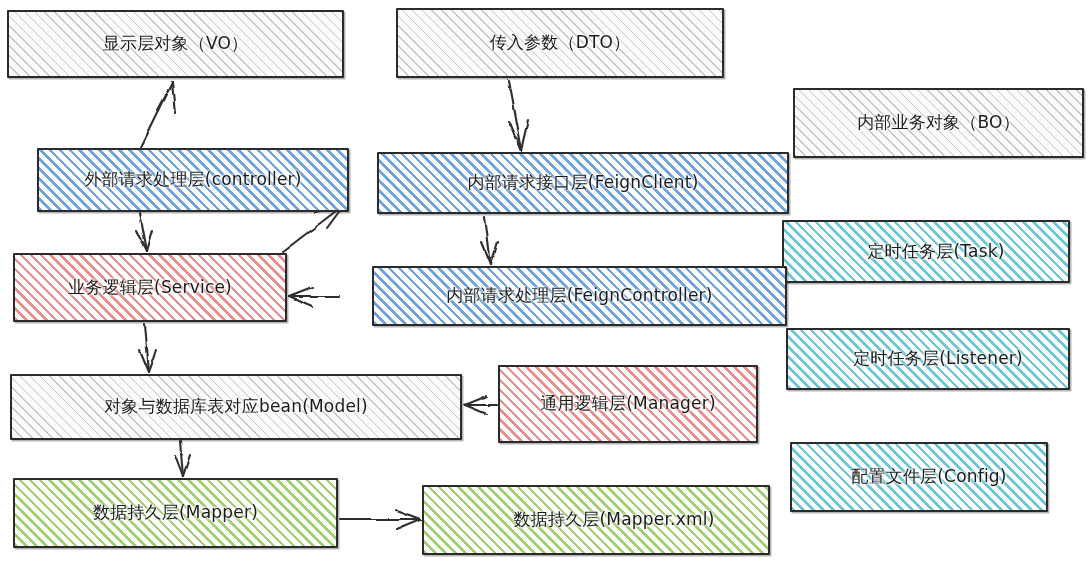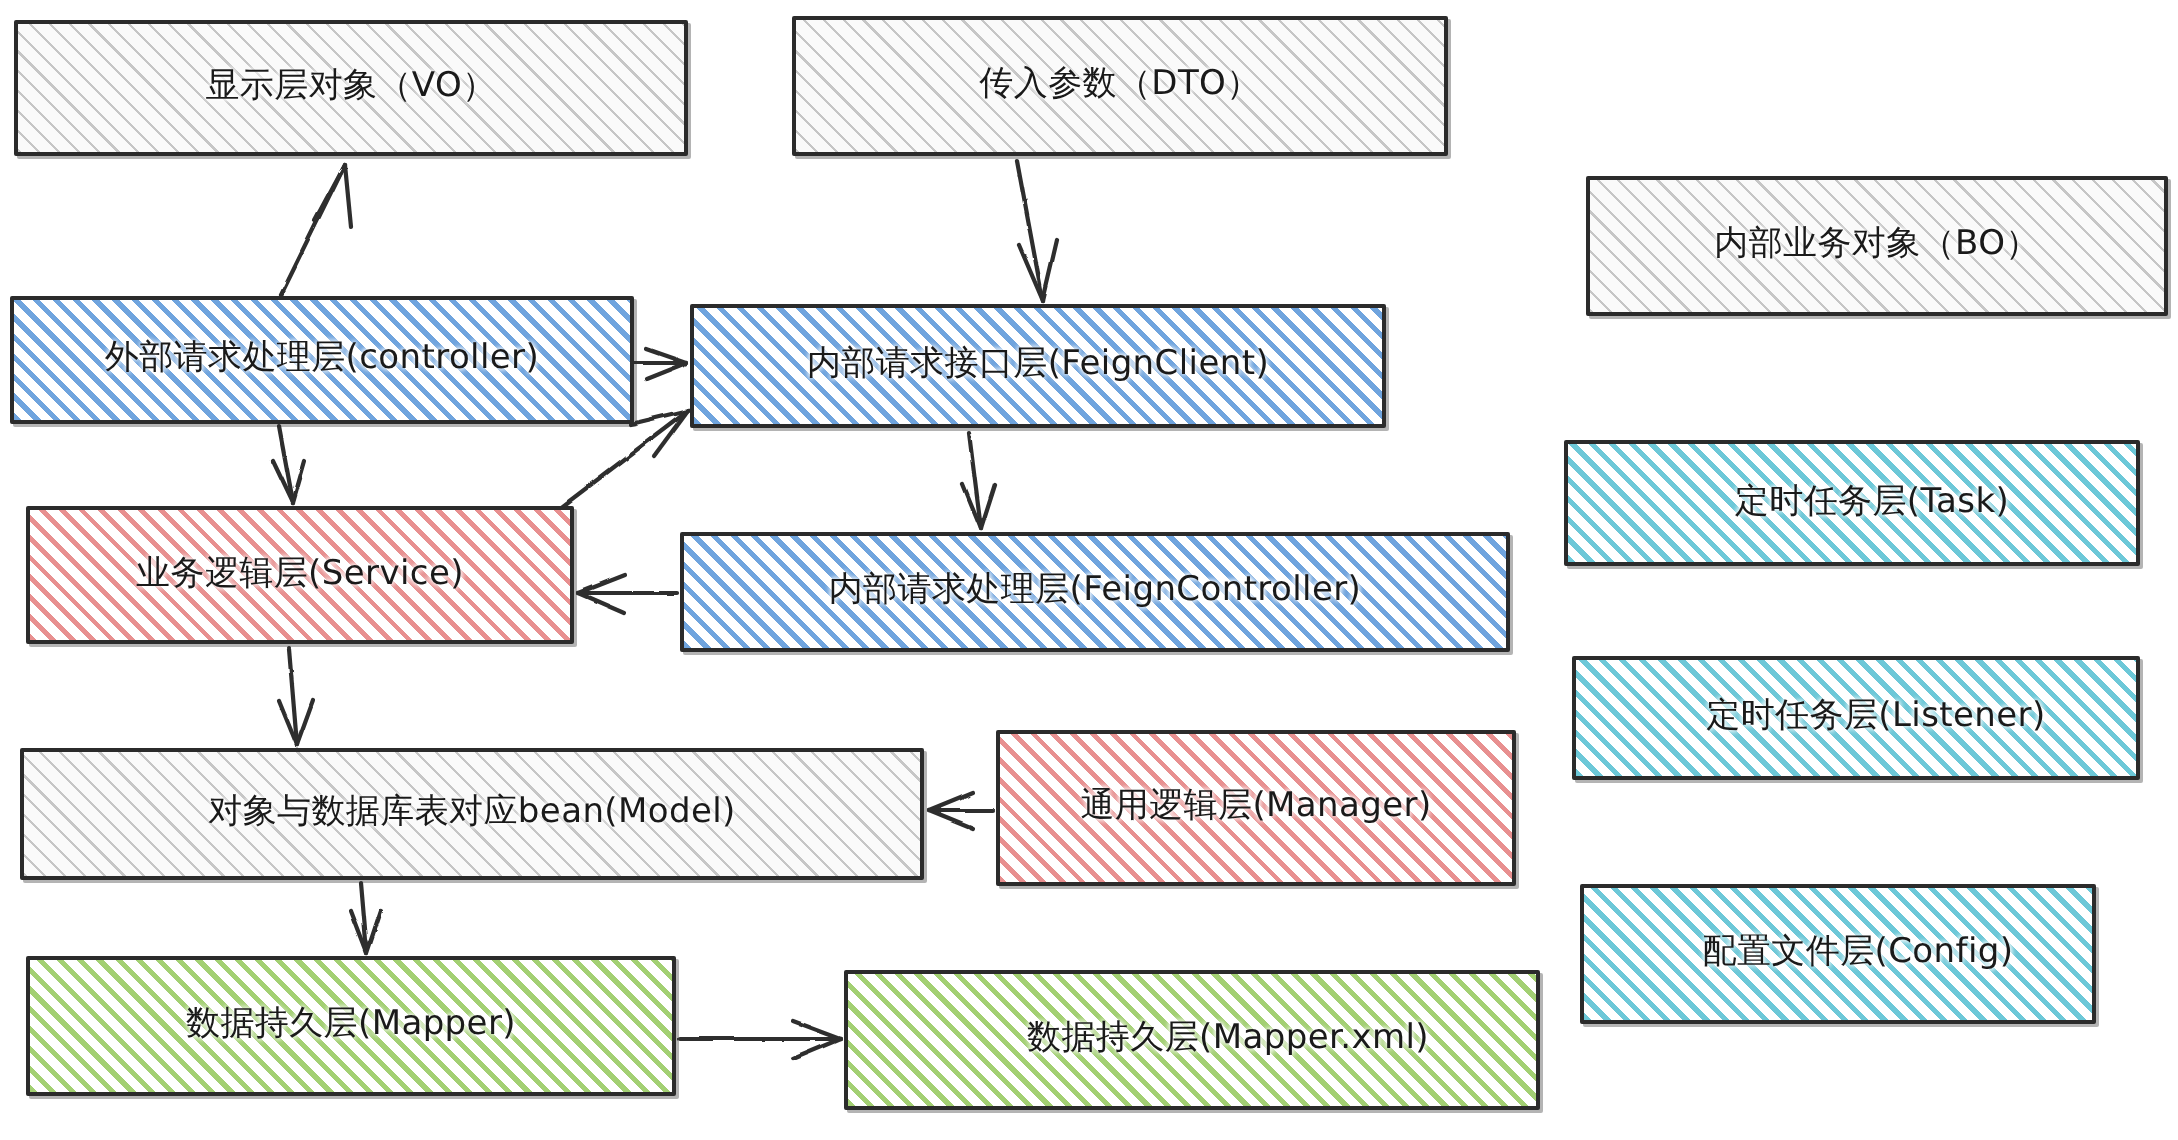--- a/index.html
+++ b/index.html
@@ -55,20 +55,21 @@
       45deg,
       rgba(120,120,120,0.40) 0px, rgba(120,120,120,0.40) 1.1px,
       rgba(255,255,255,0) 1.1px, rgba(255,255,255,0) 7px);
   }
   .hatch-blue {
     background-color: #ffffff;
     background-image: repeating-linear-gradient(
       45deg,
       rgba(86,148,216,0.85) 0px, rgba(86,148,216,0.85) 2.6px,
       rgba(255,255,255,0) 2.6px, rgba(255,255,255,0) 7px);
+    margin-left: 32px;
   }
   .hatch-red {
     background-color: #ffffff;
     background-image: repeating-linear-gradient(
       45deg,
       rgba(226,116,116,0.80) 0px, rgba(226,116,116,0.80) 2.4px,
       rgba(255,255,255,0) 2.4px, rgba(255,255,255,0) 7px);
   }
   .hatch-green {
     background-color: #ffffff;
@@ -175,21 +176,21 @@
       </div>
       <div class="node hatch-gray" style="left: 396px; top: 8px; width: 328px; height: 70px;">
         <span class="lbl">传入参数（DTO）</span>
       </div>
       <div class="node hatch-gray" style="left: 793px; top: 88px; width: 291px; height: 70px;">
         <span class="lbl">内部业务对象（BO）</span>
       </div>
       <div class="node hatch-blue" style="left: 5px; top: 148px; width: 312px; height: 64px;">
         <span class="lbl">外部请求处理层(controller)</span>
       </div>
-      <div class="node hatch-blue" style="left: 345px; top: 152px; width: 348px; height: 62px;">
+      <div class="node hatch-blue" style="left: 345px; top: 152px; width: 412px; height: 62px;">
         <span class="lbl">内部请求接口层(FeignClient)</span>
       </div>
       <div class="node hatch-teal" style="left: 782px; top: 220px; width: 288px; height: 63px;">
         <span class="lbl">定时任务层(Task)</span>
       </div>
       <div class="node hatch-red" style="left: 13px; top: 253px; width: 274px; height: 69px;">
         <span class="lbl">业务逻辑层(Service)</span>
       </div>
       <div class="node hatch-blue" style="left: 340px; top: 266px; width: 415px; height: 60px;">
         <span class="lbl">内部请求处理层(FeignController)</span>

